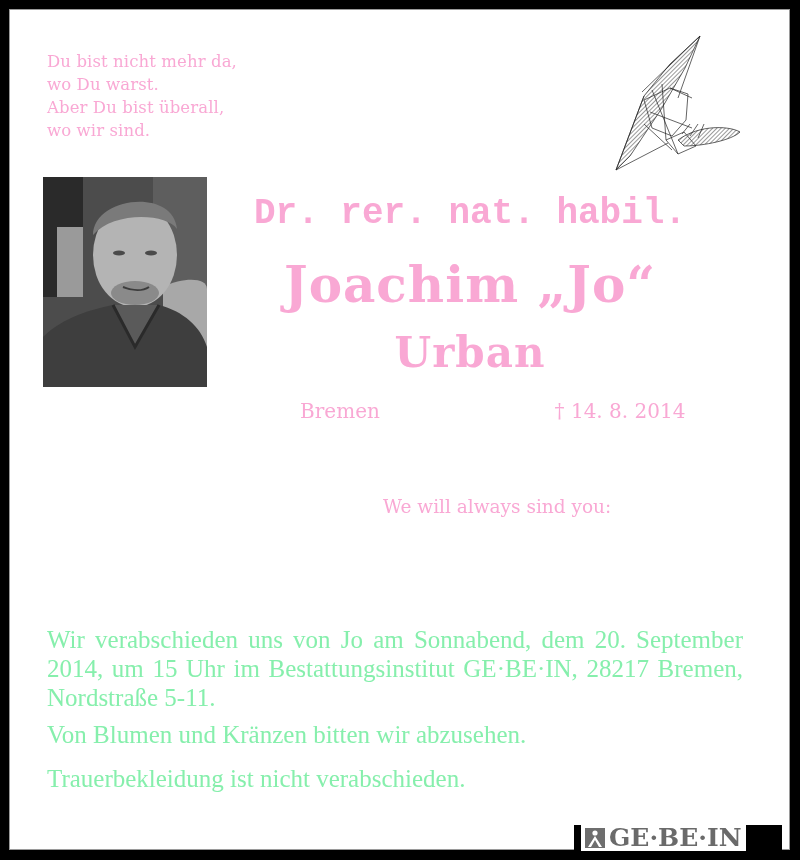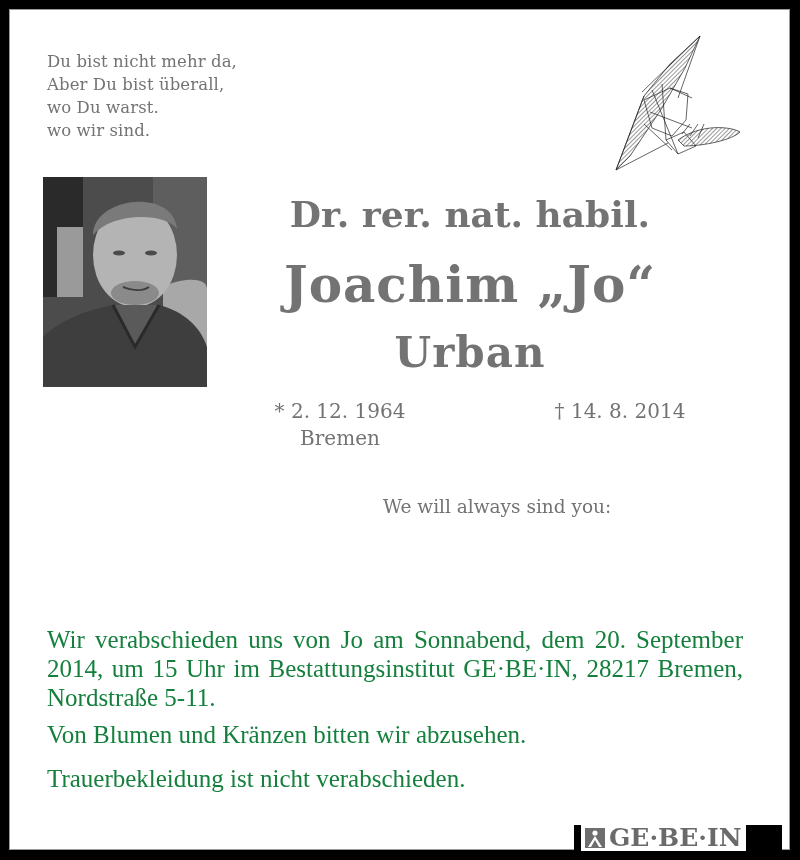--- a/index.html
+++ b/index.html
@@ -1,48 +1,48 @@
 <!DOCTYPE html>
 <html><head>
   <meta charset="utf-8">
   <style>
     html, body { margin: 0; padding: 0; background: #000; }
     body { width: 800px; height: 860px; position: relative; overflow: hidden; }
     .frame {
       position: absolute; left: 9px; top: 9px; width: 781px; height: 841px;
       background: #fff; box-shadow: inset 0 0 0 1px #9a9a9a;
     }
-    .serif { font-family: "DejaVu Serif", "Liberation Serif", serif; color: #737373; }
+    .serif { font-family: "DejaVu Serif", "Liberation Serif", serif; color: #f9a8d4; }
     .poem {
       position: absolute; left: 47px; top: 50px;
       font-size: 16.5px; line-height: 23px; letter-spacing: 0.1px;
     }
     .poem div { white-space: nowrap; }
     .glider { position: absolute; left: 600px; top: 28px; width: 150px; height: 150px; }
     .photo {
       position: absolute; left: 43px; top: 177px; width: 164px; height: 210px;
       background: linear-gradient(180deg,#3a3a3a 0%,#5b5b5b 40%,#4a4a4a 100%);
       overflow: hidden;
     }
     .title-line {
       position: absolute; left: 230px; width: 480px; text-align: center; white-space: nowrap;
     }
-    .title-line.t1 { top: 193px; font-size: 36px; font-weight: bold; }
+    .title-line.t1 { top: 193px; font-size: 36px; font-weight: bold; font-family: Liberation Mono, monospace; }
     .title-line.t2 { top: 255px; font-size: 50px; font-weight: bold; letter-spacing: 1px; }
     .title-line.t3 { top: 328px; font-size: 42px; font-weight: bold; letter-spacing: 1px; }
     .dates { position: absolute; top: 398px; font-size: 20px; line-height: 27px; text-align: center; white-space: nowrap; }
     .dates.birth { left: 250px; width: 180px; }
     .dates.death { left: 530px; width: 180px; }
     .mourners { position: absolute; left: 383px; top: 496px; font-size: 18.5px; white-space: nowrap; }
     .mourners .intro { margin-bottom: 10px; }
     .mourners .name { line-height: 26px; }
     .mourners b { font-weight: bold; }
     .notice {
       position: absolute; left: 47px; width: 696px;
-      font-family: "Liberation Serif", "DejaVu Serif", serif; color: #15803d;
+      font-family: "Liberation Serif", "DejaVu Serif", serif; color: #86efac;
       font-size: 25px; line-height: 29px;
     }
     .notice.p1 { top: 625px; text-align: justify; text-align-last: left; }
     .notice.p2 { top: 720px; }
     .notice.p3 { top: 764px; }
     .logo {
       position: absolute; left: 574px; top: 825px; height: 35px; width: 208px;
       background: #000; display: flex; align-items: flex-end; padding-bottom: 0;
     }
     .logo-inner {
@@ -55,22 +55,22 @@
       letter-spacing: 0px; line-height: 26px;
     }
   </style>
 </head>
 <body>
 
 <div class="frame"></div>
 
 <div class="poem serif">
   <div>Du bist nicht mehr da,</div>
+  <div>wo Du warst.</div>
   <div>Aber Du bist überall,</div>
-  <div>wo Du warst.</div>
   <div>wo wir sind.</div>
 </div>
 
 <svg class="glider" viewBox="0 0 150 150">
   <defs>
     <pattern id="hatch" width="3" height="3" patternUnits="userSpaceOnUse" patternTransform="rotate(45)">
       <line x1="0" y1="0" x2="0" y2="3" stroke="#333" stroke-width="1"></line>
     </pattern>
   </defs>
   <g fill="none" stroke="#222" stroke-width="0.7">
@@ -114,24 +114,20 @@
     <path d="M0,160 C20,140 50,132 70,128 L92,150 L116,128 C140,134 158,150 164,170 L164,210 L0,210 Z" fill="#3e3e3e"></path>
     <path d="M70,128 L92,170 L116,128" stroke="#2a2a2a" stroke-width="3" fill="#5a5a5a"></path>
   </svg>
 </div>
 
 <div class="title-line t1 serif">Dr. rer. nat. habil.</div>
 <div class="title-line t2 serif">Joachim „Jo“</div>
 <div class="title-line t3 serif">Urban</div>
 
 <div class="dates birth serif">
-  <div>
-    <span>*</span>
-    <span>2. 12. 1964</span>
-  </div>
   <div>Bremen</div>
 </div>
 
 <div class="dates death serif">
   <div>
     <span>†</span>
     <span>14. 8. 2014</span>
   </div>
 </div>
 

